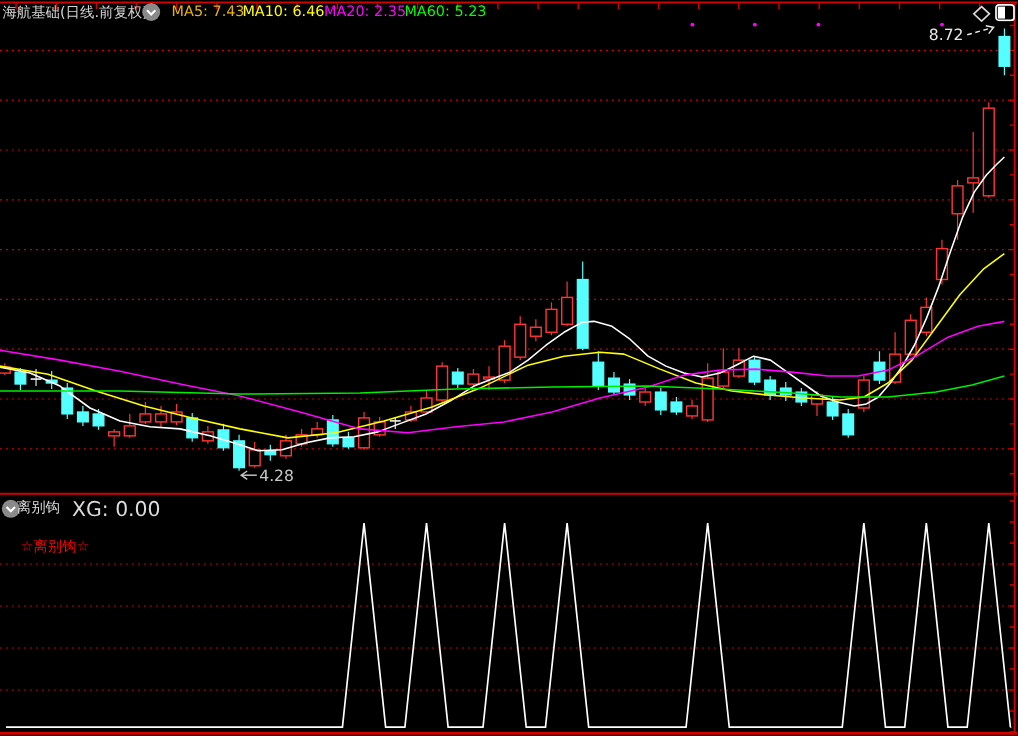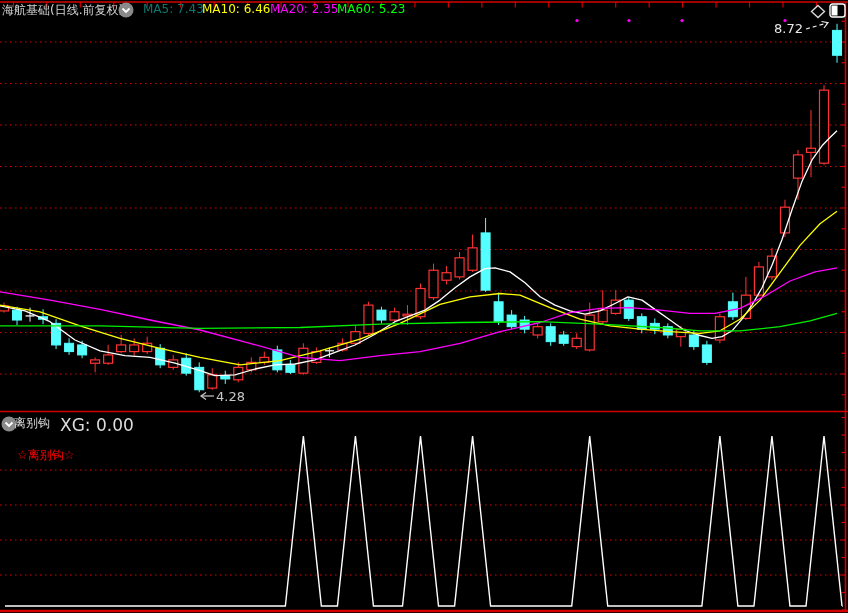--- a/index.html
+++ b/index.html
@@ -5,21 +5,21 @@
   html,body{margin:0;padding:0;background:#000;}
   .screen{position:relative;width:848px;height:613px;background:#000;overflow:hidden;
           font-family:"DejaVu Sans","Liberation Sans",sans-serif;}
   svg{position:absolute;left:0;top:0;}
   .hdr{position:absolute;left:0;top:0;width:848px;height:18px;}
   .title{position:absolute;left:2px;top:2px;font-size:12px;color:#d4d4d4;white-space:nowrap;}
   .chev{position:absolute;width:16px;height:16px;}
   .chev-main{left:118px;top:2px;}
   .chev-ind{left:1px;top:416px;}
   .ma{position:absolute;top:2px;font-size:12px;white-space:nowrap;}
-  .ma5{left:143px;color:#0f766e;}
+  .ma5{left:143px;color:#eab308;}
   .ma10{left:202px;color:#ffff00;}
   .ma20{left:270px;color:#ff00ff;}
   .ma60{left:337px;color:#00ff00;}
   .icon-diamond{position:absolute;left:810px;top:4px;width:16px;height:15px;}
   .icon-panel{position:absolute;left:829px;top:3px;width:17px;height:15px;}
   .ind-name{position:absolute;left:14px;top:415px;font-size:12px;color:#dcdcdc;white-space:nowrap;}
   .ind-xg{position:absolute;left:60px;top:415px;font-size:17px;color:#dcdcdc;white-space:nowrap;}
   .ind-star{position:absolute;left:17px;top:423px;font-size:12px;color:#ff0000;white-space:nowrap;margin-top:24px;}
 </style>
 </head>

